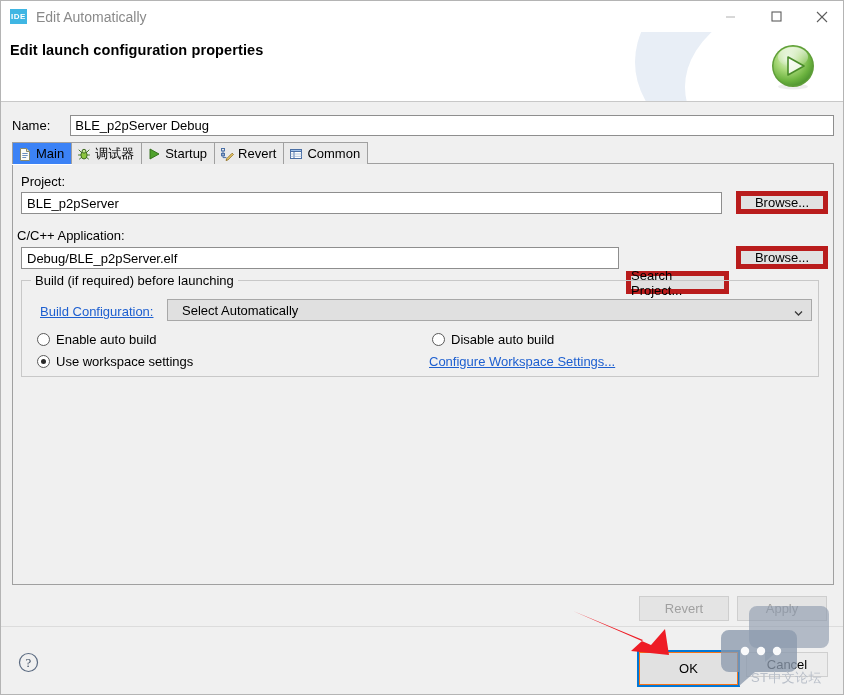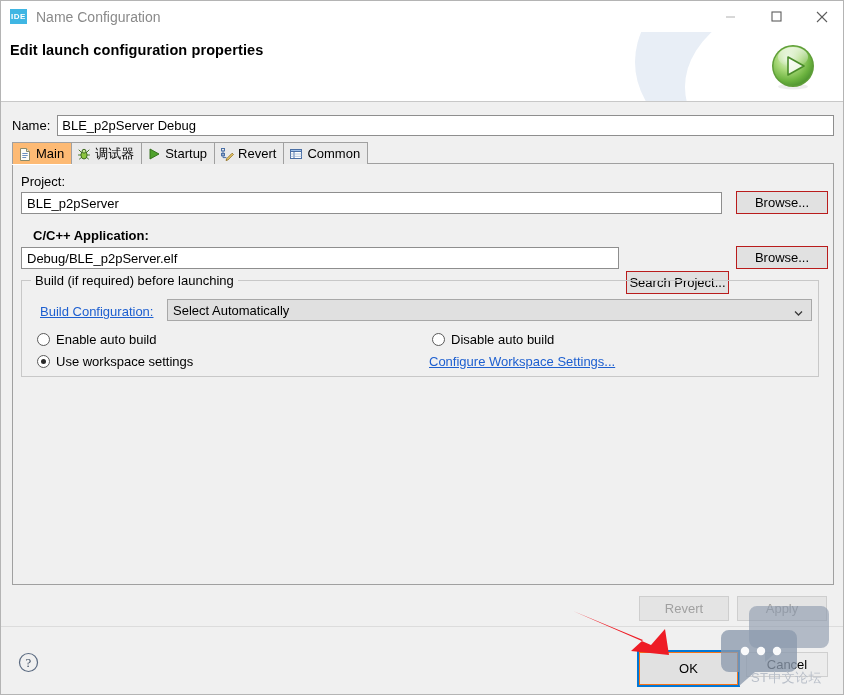--- a/index.html
+++ b/index.html
@@ -120,21 +120,21 @@
   .name-row {
     position: absolute;
     left: 11px; top: 12px;
     width: 822px; height: 22px;
     display: flex;
     align-items: center;
   }
   .name-label {
     font-size: 13px;
     color: #000;
-    margin-right: 7px;
+    margin-right: 20px;
   }
   .name-input {
     flex: 1;
     height: 21px;
     background: #ffffff;
     border: 1px solid #8e8e8e;
     box-sizing: border-box;
     display: flex;
     align-items: center;
     padding-left: 4px;
@@ -160,21 +160,21 @@
     align-items: center;
     gap: 4px;
     font-size: 13px;
     color: #000;
     border: 1px solid #a0a0a0;
     border-bottom: none;
     background: #eaeaea;
     margin-right: -1px;
   }
   .tab.active {
-    background: #fdba74;
+    background: #3b82f6;
     position: relative;
     z-index: 3;
     box-shadow: 0 1px 0 0 #ffffff;
     text-align: center;
   }
   .tab-rest {
     flex: 1;
     height: 22px;
     border-bottom: 1px solid #a0a0a0;
     box-sizing: border-box;
@@ -206,21 +206,21 @@
     display: flex;
     align-items: center;
     padding-left: 5px;
     font-size: 13px;
     color: #000;
   }
   .btn {
     position: absolute;
     height: 23px;
     background: #e1e1e1;
-    border: 1px solid #b91c1c;
+    border: 5px solid #b91c1c;
     box-sizing: border-box;
     display: flex;
     align-items: center;
     justify-content: center;
     font-size: 13px;
     color: #000;
     cursor: default;
   }
 
   
@@ -248,21 +248,21 @@
   .combo {
     position: absolute;
     height: 22px;
     background: #e0e0e0;
     border: 1px solid #a8a8a8;
     box-sizing: border-box;
     display: flex;
     align-items: center;
     font-size: 13px;
     color: #000;
-    padding-left: 5px;
+    padding-left: 14px;
   }
   .combo-arrow {
     position: absolute;
     right: 8px; top: 50%;
     transform: translateY(-50%);
     width: 9px; height: 9px;
   }
   .radio-row {
     position: absolute;
     display: flex;
@@ -365,21 +365,21 @@
     white-space: nowrap;
   }
 </style>
 </head>
 <body>
 
 <div id="app">
 
   <div class="titlebar">
     <div class="ide-icon">IDE</div>
-    <div class="title-text">Name Configuration</div>
+    <div class="title-text">Edit Automatically</div>
     <div class="wincontrols">
       <div class="wc">
         <svg width="11" height="11" viewBox="0 0 11 11">
             <line x1="1" y1="6" x2="10" y2="6" stroke="#b0b0b0" stroke-width="1"></line>
           </svg>
       </div>
       <div class="wc">
         <svg width="11" height="11" viewBox="0 0 11 11">
             <rect x="1" y="1" width="9" height="9" fill="none" stroke="#5d5d5d" stroke-width="1.1"></rect>
           </svg>
@@ -501,21 +501,21 @@
     </div>
 
     <div class="tabpanel">
 
       <div class="field-label" style="left:8px; top:10px;">Project:</div>
 
       <div class="txtbox" style="left:8px; top:28px; width:701px;">BLE_p2pServer</div>
 
       <div class="btn" style="left:723px; top:27px; width:92px;">Browse...</div>
 
-      <div class="field-label" style="left:20px; top:64px;font-weight:bold;">C/C++ Application:</div>
+      <div class="field-label" style="left:4px; top:64px;">C/C++ Application:</div>
 
       <div class="txtbox" style="left:8px; top:83px; width:598px;">Debug/BLE_p2pServer.elf</div>
 
       <div class="btn" style="left:613px; top:82px; width:103px;margin-top:25px;">Search Project...</div>
 
       <div class="btn" style="left:723px; top:82px; width:92px;">Browse...</div>
 
       <div class="groupbox">
         <div class="group-title">Build (if required) before launching</div>
 

